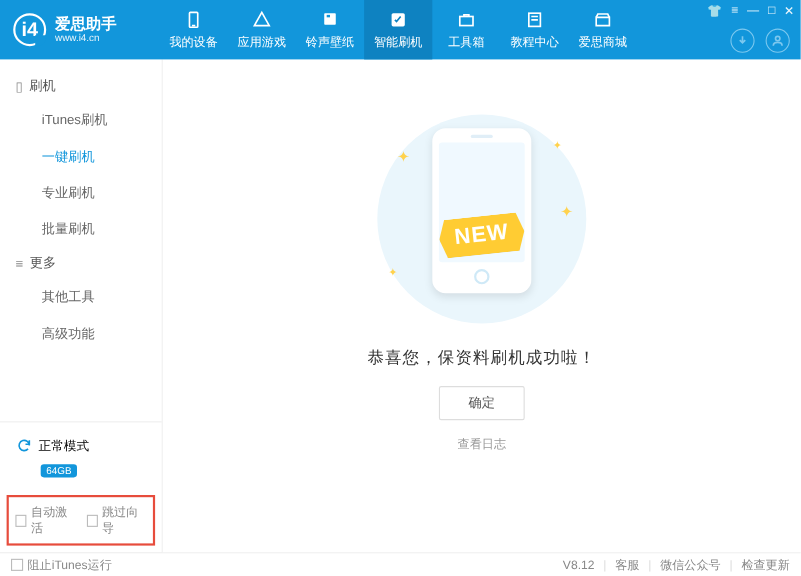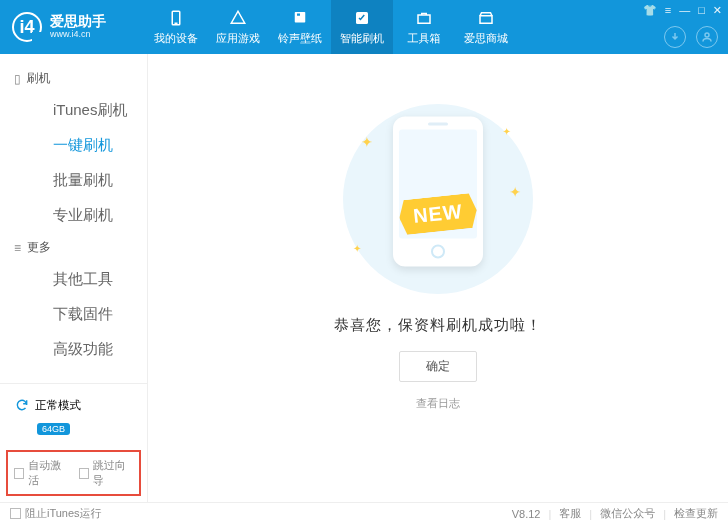--- a/index.html
+++ b/index.html
@@ -21,21 +21,21 @@
 .win-controls span { cursor: pointer; opacity: .9; }
 .header-right { position: absolute; right: 10px; bottom: 6px; display: flex; gap: 10px; }
 .circle-btn { width: 22px; height: 22px; border: 1.5px solid #7cc8ef; border-radius: 50%; display: flex; align-items: center; justify-content: center; cursor: pointer; color: #7cc8ef; }
 
 
 .body { display: flex; height: 448px; }
 .sidebar { width: 148px; border-right: 1px solid #eee; display: flex; flex-direction: column; }
 .side-scroll { flex: 1; padding: 10px 0 0 0; overflow: hidden; }
 .group-header { display: flex; align-items: center; gap: 6px; padding: 6px 14px; font-size: 12px; color: #555; }
 .group-icon { font-size: 12px; color: #888; }
-.side-item { padding: 8px 0 8px 38px; font-size: 15px; color: #666; cursor: pointer; margin-left: 15px; }
+.side-item { padding: 8px 0 8px 38px; font-size: 12px; color: #666; cursor: pointer; }
 .side-item.active { color: #1296db; }
 .side-bottom { padding: 8px 10px; border-top: 1px solid #eee; }
 .mode-row, .device-row { display: flex; align-items: center; gap: 5px; padding: 5px 4px; font-size: 11.5px; }
 .mode-icon { width: 16px; height: 16px; color: #1296db; display:flex;align-items:center;justify-content:center; }
 .device-icon { width: 16px; height: 16px; color: #1296db; display:flex;align-items:center;justify-content:center;}
 .badge { background: #1296db; color: #fff; font-size: 9px; padding: 1px 5px; border-radius: 3px; margin-left: 27px; margin-top: 2px; display: inline-block; }
 .options-box { border: 2px solid #e74c3c; margin: 6px; padding: 6px 6px; display: flex; gap: 10px; }
 .chk { display: flex; align-items: center; gap: 4px; font-size: 11px; color: #888; }
 .chk-box { width: 11px; height: 11px; border: 1px solid #bbb; }
 
@@ -112,20 +112,30 @@
           <svg width="18" height="18" viewBox="0 0 24 24" fill="none" stroke="#fff" stroke-width="2">
             <rect x="4" y="8" width="16" height="11"></rect>
             <path d="M9 8V6h6v2"></path>
           </svg>
         </span>
         <span>工具箱</span>
       </div>
     <div class="nav-item">
         <span class="nav-icon">
           <svg width="18" height="18" viewBox="0 0 24 24" fill="none" stroke="#fff" stroke-width="2">
+            <rect x="5" y="4" width="14" height="16"></rect>
+            <line x1="8" y1="8" x2="16" y2="8"></line>
+            <line x1="8" y1="12" x2="16" y2="12"></line>
+          </svg>
+        </span>
+        <span>教程中心</span>
+      </div>
+    <div class="nav-item">
+        <span class="nav-icon">
+          <svg width="18" height="18" viewBox="0 0 24 24" fill="none" stroke="#fff" stroke-width="2">
             <path d="M4 9h16v10H4z"></path>
             <path d="M4 9l2-4h12l2 4"></path>
           </svg>
         </span>
         <span>爱思商城</span>
       </div>
   </div>
   <div class="win-controls">
     <span>👕</span>
     <span>≡</span>
@@ -150,28 +160,27 @@
 
 <div class="body">
   <div class="sidebar">
     <div class="side-scroll">
       <div class="group-header">
         <span class="group-icon">▯</span>
         <span>刷机</span>
       </div>
       <div class="side-item">iTunes刷机</div>
       <div class="side-item active">一键刷机</div>
+      <div class="side-item">专业刷机</div>
       <div class="side-item">批量刷机</div>
-      <div class="side-item">专业刷机</div>
       <div class="group-header">
         <span class="group-icon">≡</span>
         <span>更多</span>
       </div>
       <div class="side-item">其他工具</div>
-      <div class="side-item">下载固件</div>
       <div class="side-item">高级功能</div>
     </div>
     <div class="side-bottom">
       <div class="mode-row">
         <span class="mode-icon">
             <svg width="14" height="14" viewBox="0 0 24 24" fill="none" stroke="currentColor" stroke-width="2.5">
               <path d="M20 12a8 8 0 10-2 5.3M20 4v6h-6"></path>
             </svg>
           </span>
         <span>正常模式</span>

